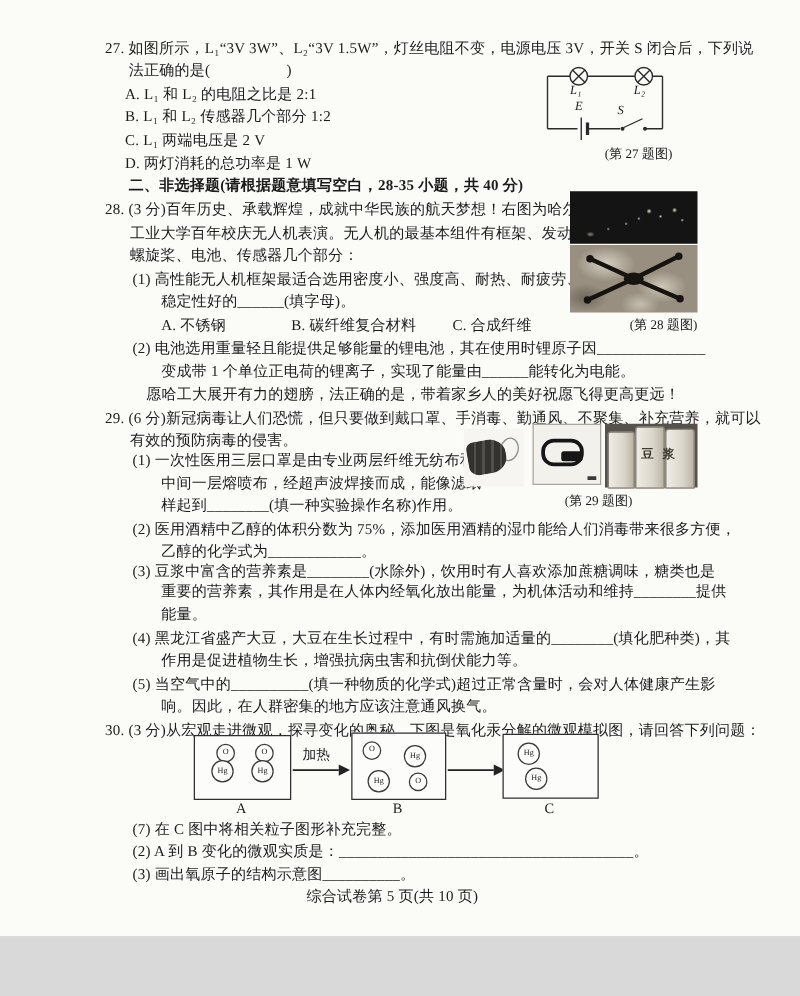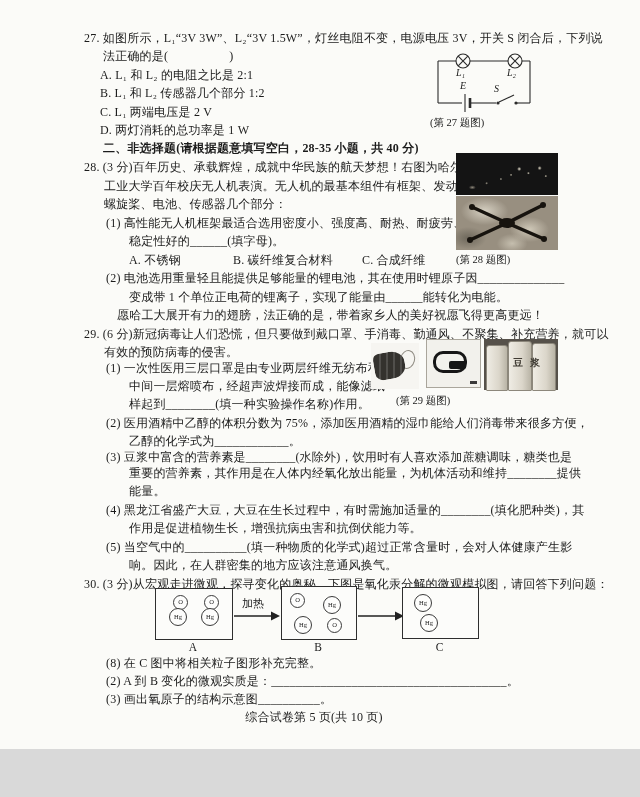--- a/index.html
+++ b/index.html
@@ -1,20 +1,20 @@
 <!DOCTYPE html>
 <html><head>
 <meta charset="utf-8">
 <style>
   html,body{margin:0;padding:0;background:#d9d9d9;}
   .page{position:relative;width:640px;height:749px;background:#fbfbf8;
         font-family:"Liberation Serif","DejaVu Serif",serif;color:#1b1b1b;overflow:hidden;}
   .ln{position:absolute;white-space:nowrap;font-size:12px;line-height:14px;letter-spacing:.2px;}
   .bold{font-weight:bold;}
-  .cap{position:absolute;font-size:10.5px;text-align:left;white-space:nowrap;}
+  .cap{position:absolute;font-size:10.5px;text-align:right;white-space:nowrap;}
   .figlabel{position:absolute;font-size:10px;font-style:italic;white-space:nowrap;text-align:right;}
   .photo{position:absolute;}
   .mbox{position:absolute;border:1.2px solid #2e2e2e;background:#fcfcfa;}
   .atom{position:absolute;border:1px solid #3a3a3a;border-radius:50%;background:#fdfdfc;
         display:flex;align-items:center;justify-content:center;font-size:6.5px;line-height:1;}
   .boxlabel{position:absolute;font-size:11.5px;text-align:center;}
   .heat{position:absolute;font-size:11px;white-space:nowrap;}
   svg{display:block;}
   .cup{position:absolute;border-radius:3px 3px 1px 1px;
        background:linear-gradient(90deg,#efece4 0%,#dbd6ca 60%,#b9b4a6 100%);
@@ -169,19 +169,19 @@
   </svg>
 
   <div class="mbox" style="left:402px;top:587px;width:75px;height:50px">
     <span class="atom" style="left:11px;top:6px;width:16px;height:16px">Hg</span>
     <span class="atom" style="left:17px;top:26px;width:16px;height:16px">Hg</span>
   </div>
   <div class="boxlabel" style="left:155px;top:641px;width:76px">A</div>
   <div class="boxlabel" style="left:281px;top:641px;width:74px">B</div>
   <div class="boxlabel" style="left:402px;top:641px;width:75px">C</div>
 
-  <div class="ln" style="left:106px;top:656px">(8) 在 C 图中将相关粒子图形补充完整。</div>
+  <div class="ln" style="left:106px;top:656px">(7) 在 C 图中将相关粒子图形补充完整。</div>
   <div class="ln" style="left:106px;top:674px">(2) A 到 B 变化的微观实质是：______________________________________。</div>
   <div class="ln" style="left:106px;top:692px">(3) 画出氧原子的结构示意图__________。</div>
 
   <div class="ln" style="left:0;top:710px;width:628px;text-align:center;white-space:nowrap">综合试卷第 5 页(共 10 页)</div>
 
 </div>
 
 </body></html>

